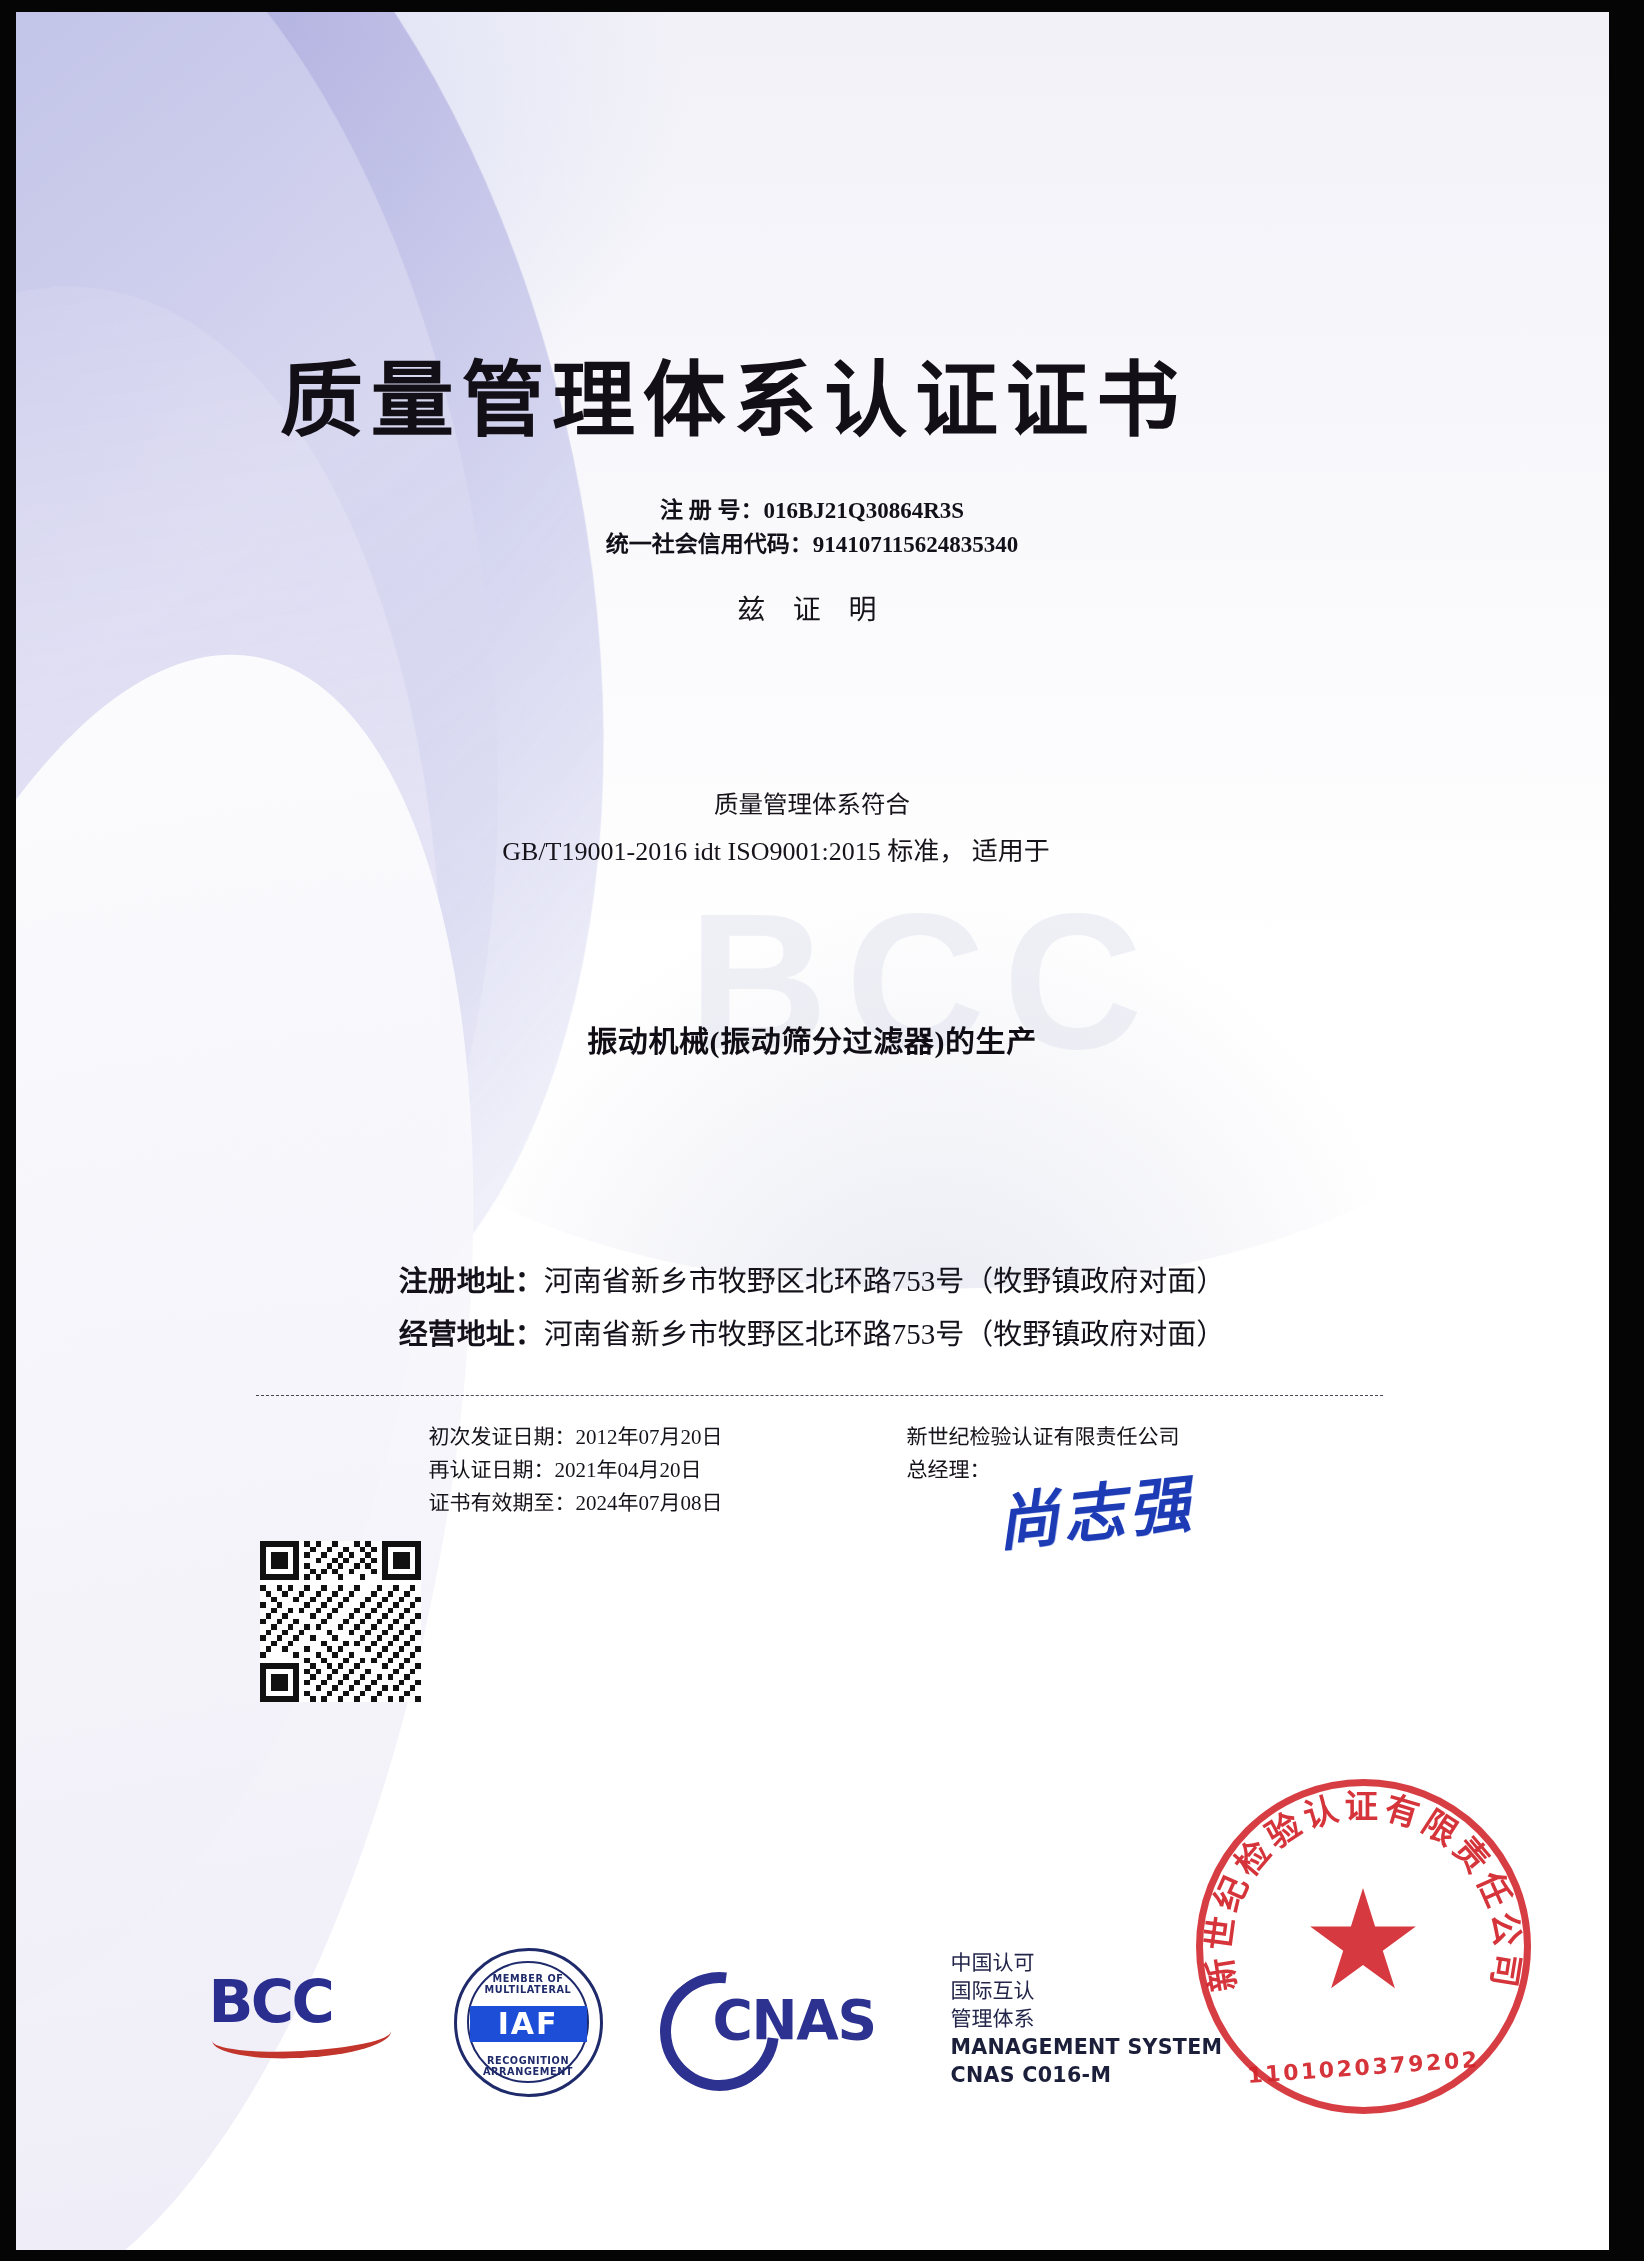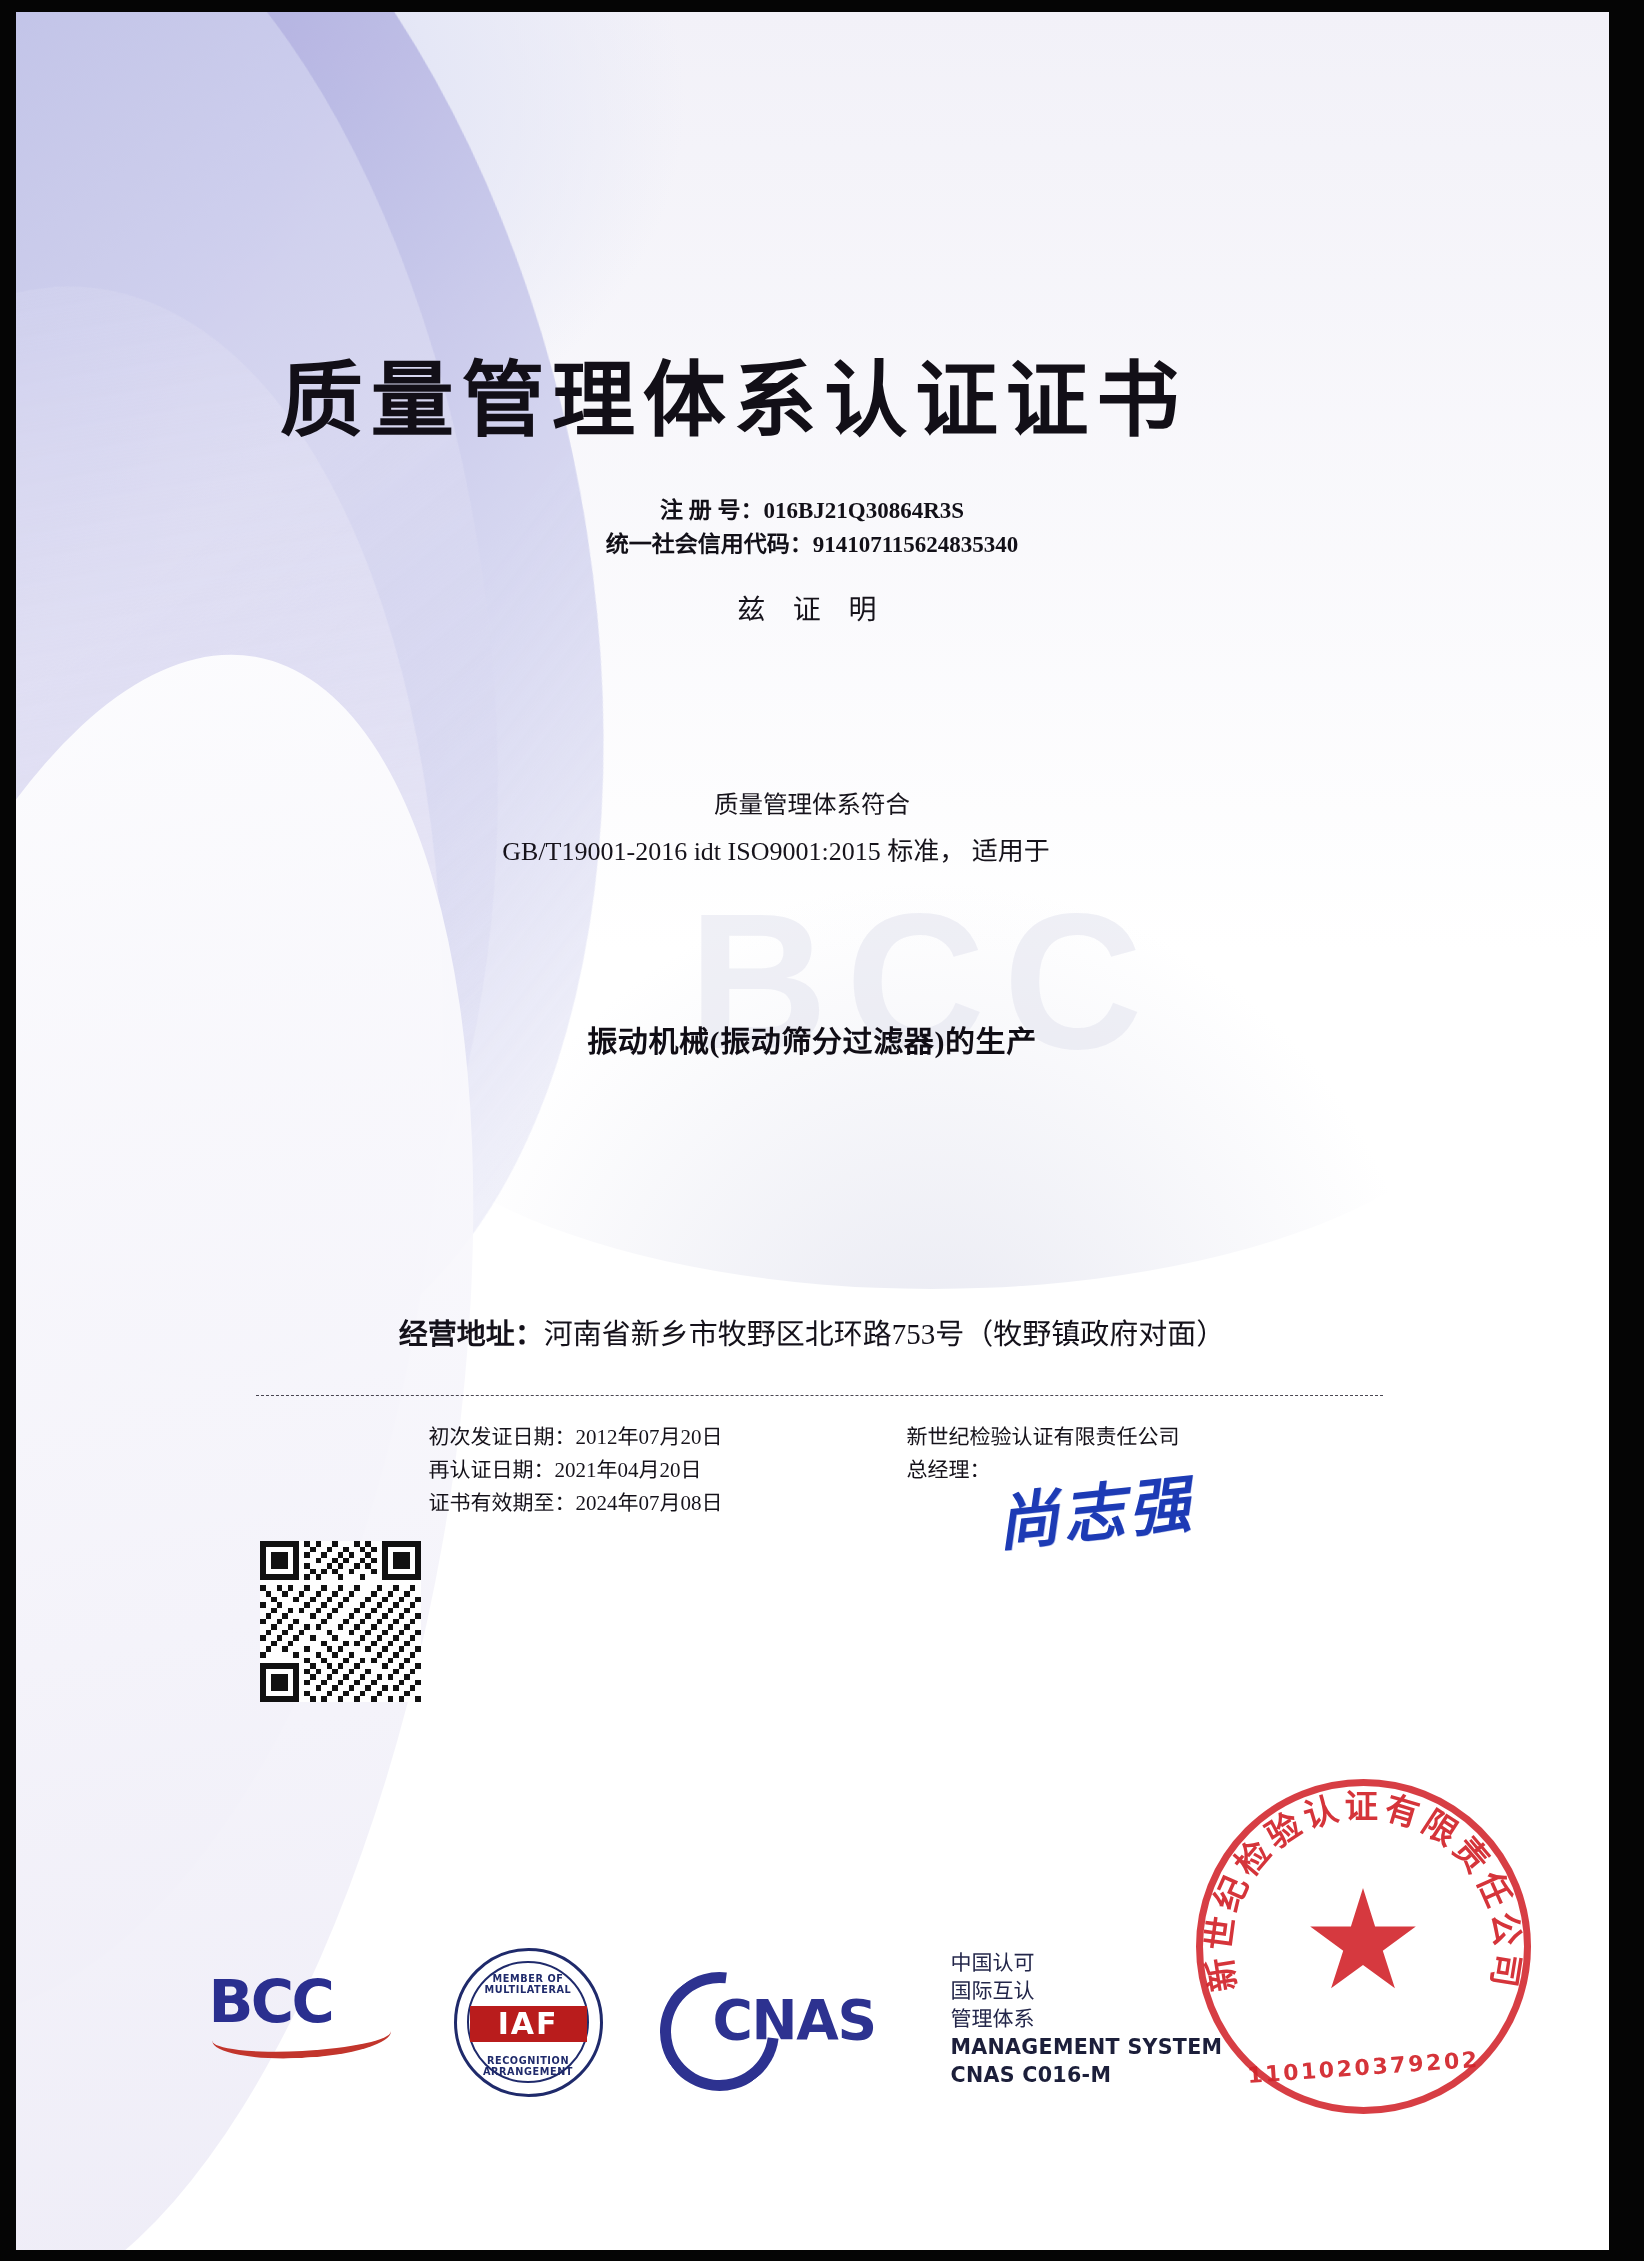--- a/index.html
+++ b/index.html
@@ -297,21 +297,21 @@
     position: absolute;
     inset: 10.3px;
     border-radius: 50%;
     border: 2.6px solid #1f2a6b;
   }
   .iaf-band {
     position: absolute;
     left: 13px; right: 13px;
     top: 55px;
     height: 36px;
-    background: #b91c1c;
+    background: #1d4ed8;
     display: flex;
     align-items: center;
     justify-content: center;
     color: #fff;
     font-family: "DejaVu Sans", sans-serif;
     font-weight: 700;
     font-size: 30px;
     letter-spacing: 1.9px;
   }
   .iaf-top, .iaf-bot {
@@ -438,20 +438,23 @@
       </div>
       <div class="regline reg2">
         <span>统一社会信用代码：</span><span class="val">914107115624835340</span>
       </div>
 
       <div class="hereby">兹 证 明</div>
       <div class="conform">质量管理体系符合</div>
       <div class="standard">GB/T19001-2016 idt ISO9001:2015 标准， 适用于</div>
       <div class="scope">振动机械(振动筛分过滤器)的生产</div>
 
+      <div class="addr addr1">
+        <span class="lbl">注册地址：</span><span>河南省新乡市牧野区北环路753号（牧野镇政府对面）</span>
+      </div>
       <div class="addr addr2">
         <span class="lbl">经营地址：</span><span>河南省新乡市牧野区北环路753号（牧野镇政府对面）</span>
       </div>
 
       <div class="divider"></div>
 
       <div class="dates">
         <div>
           <span>初次发证日期：</span><span>2012年07月20日</span>
         </div>

